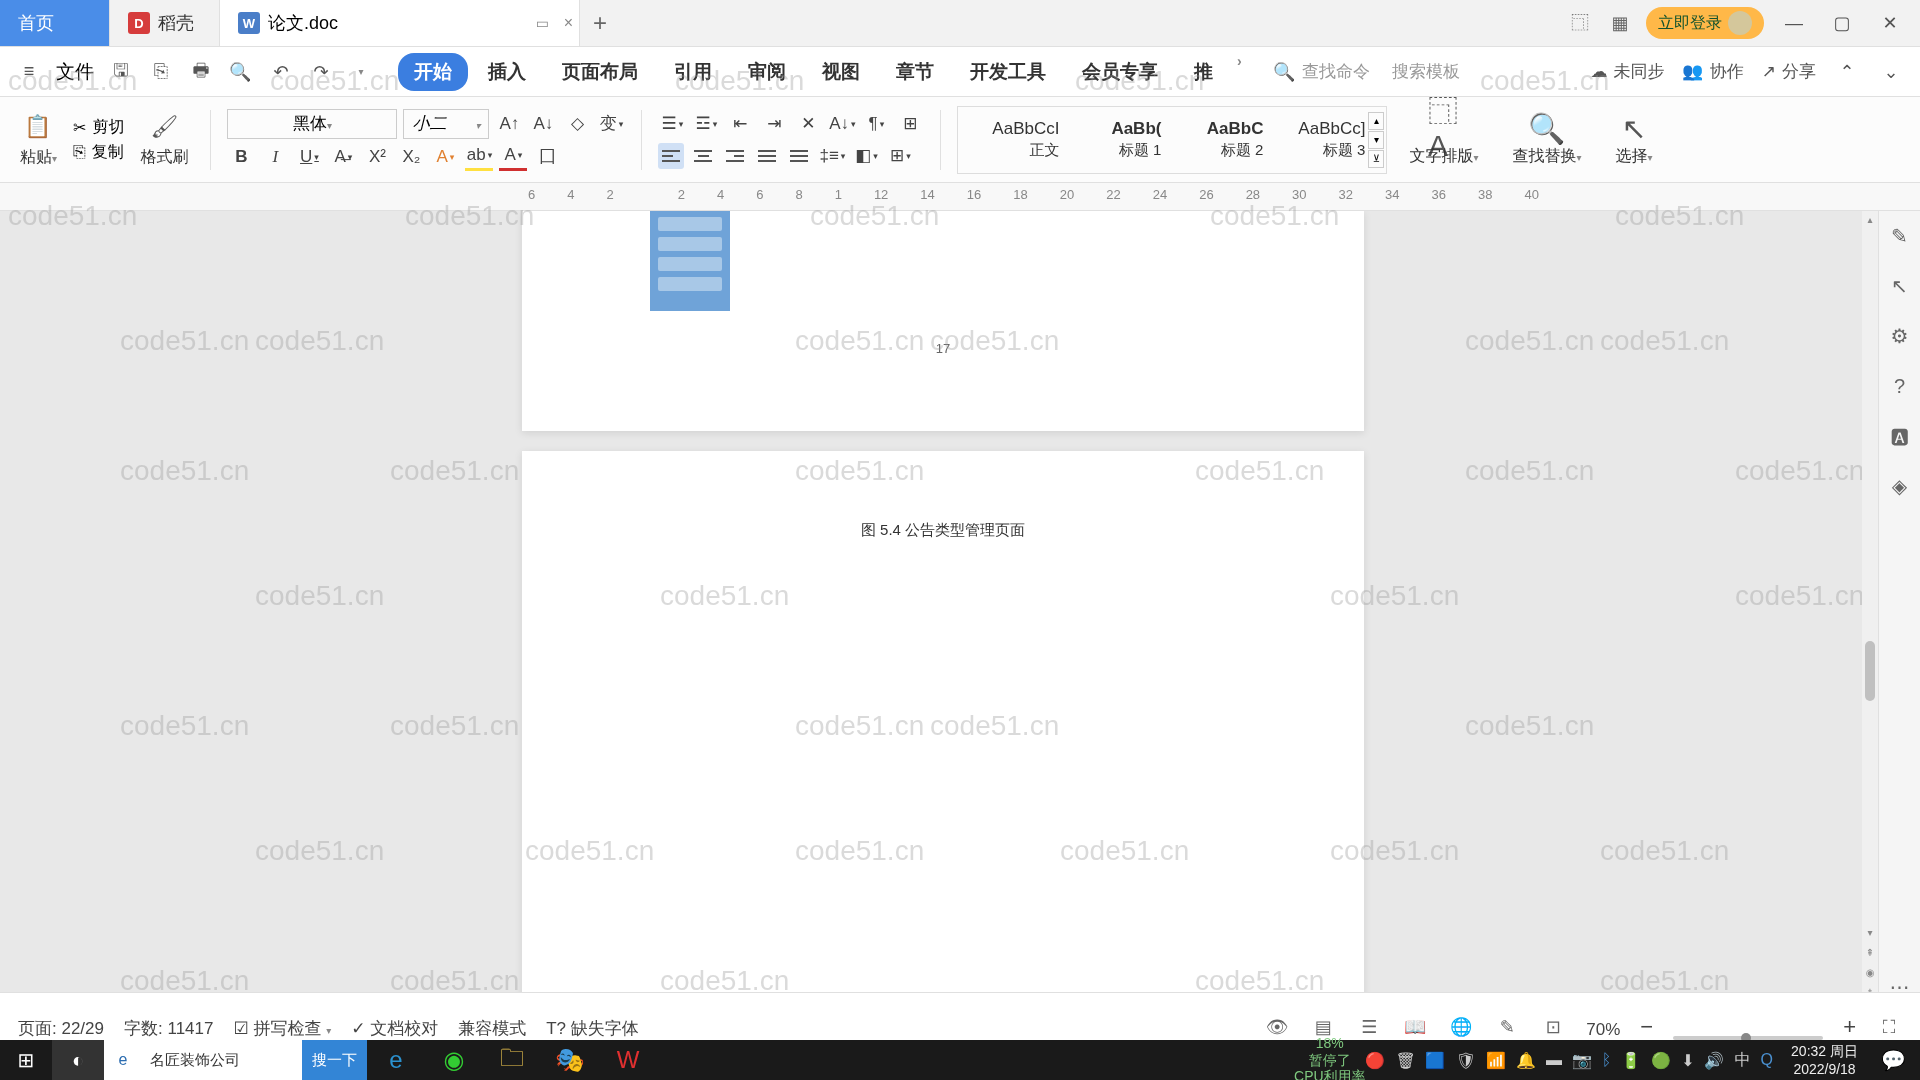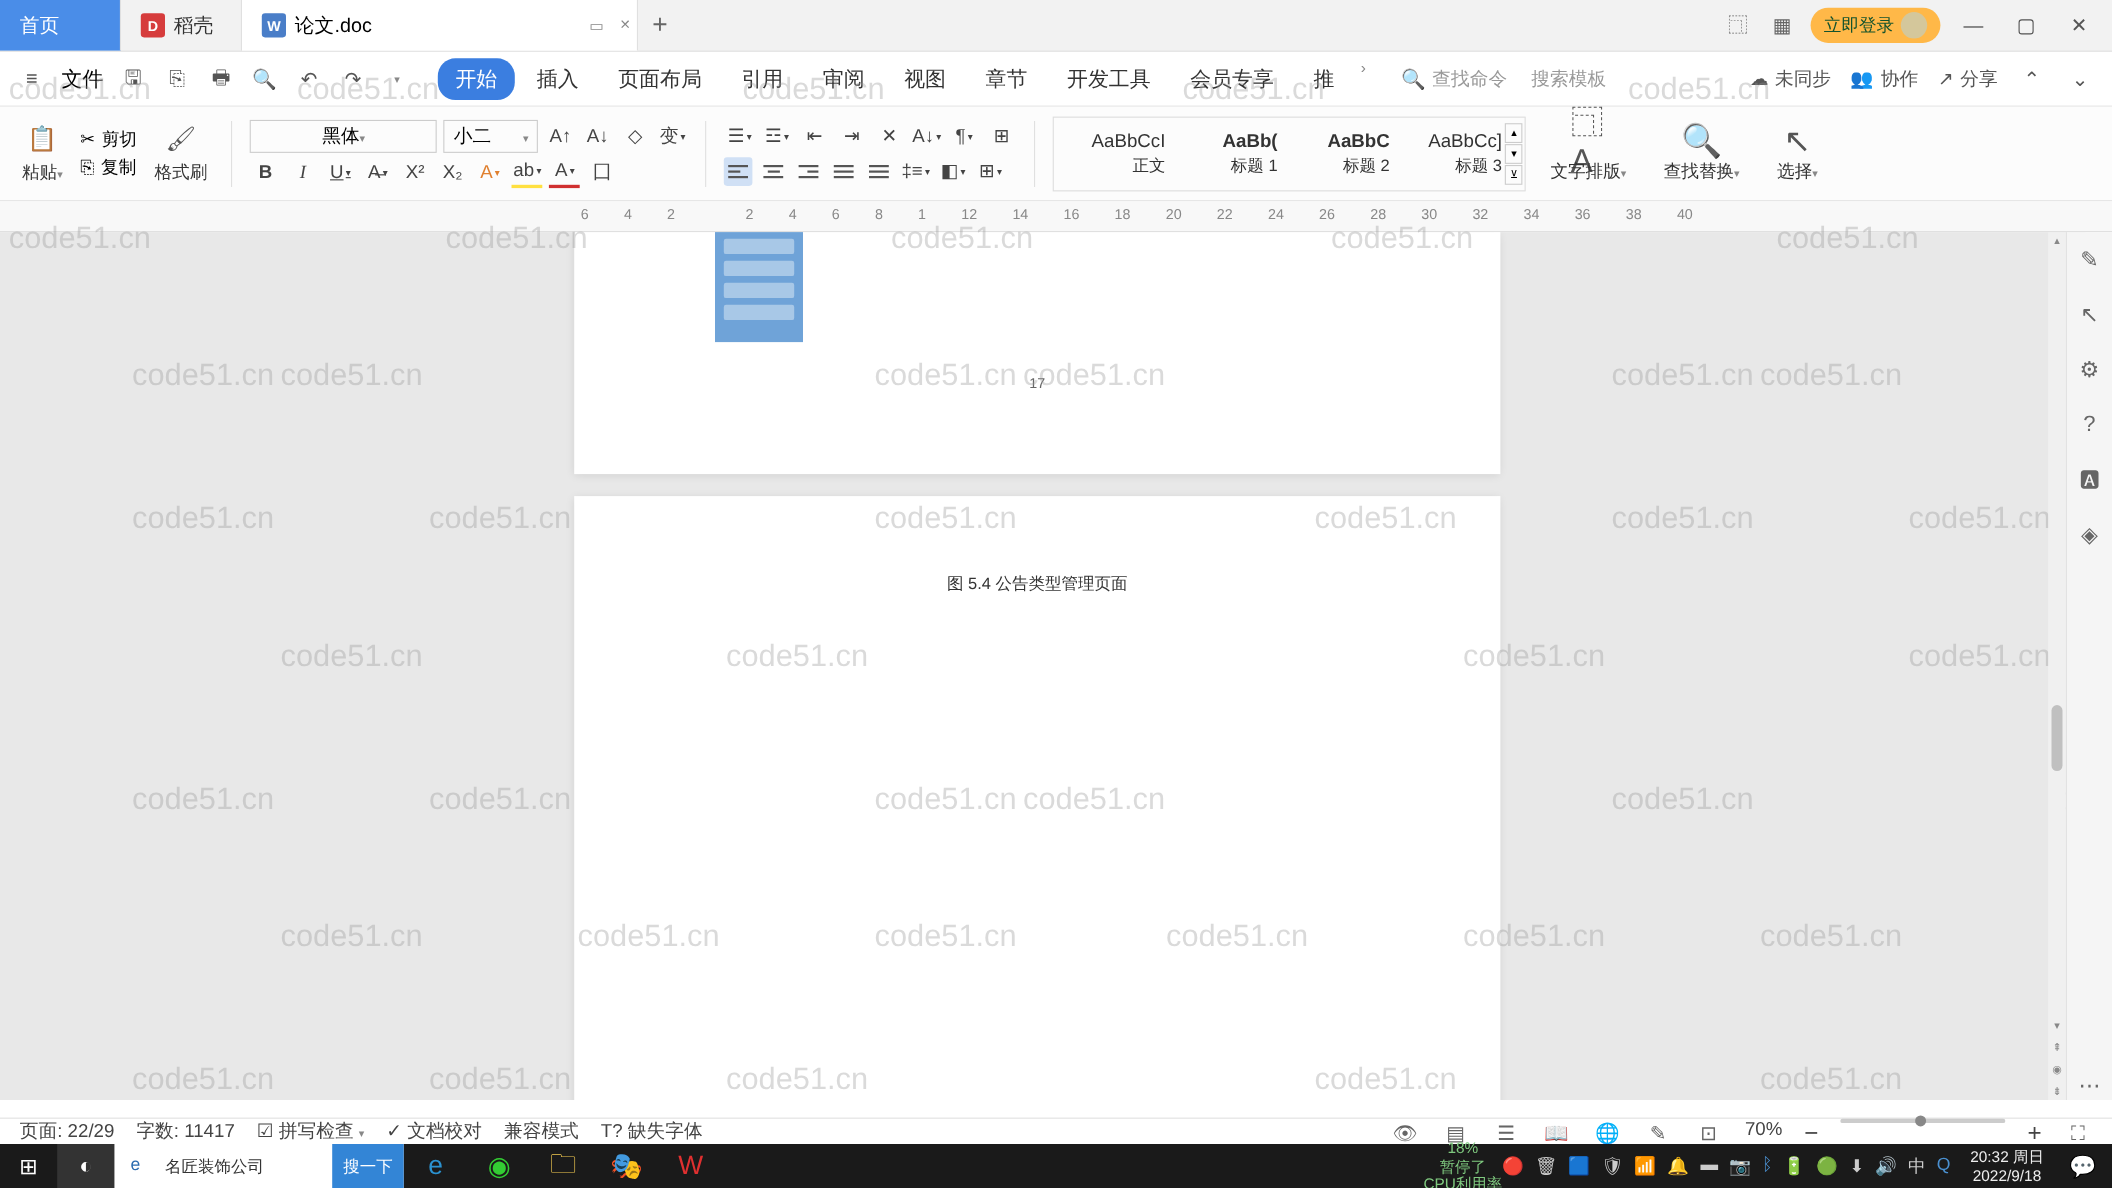--- a/index.html
+++ b/index.html
@@ -21,40 +21,40 @@
 .title-right { display: flex; align-items: center; gap: 12px; padding-right: 12px; }
 .title-icon { width: 28px; height: 28px; display: flex; align-items: center; justify-content: center; color: #666; font-size: 18px; }
 .login-btn { background: #ffb848; color: #14532d; padding: 4px 12px; border-radius: 18px; font-size: 16px; display: flex; align-items: center; gap: 6px; }
 .avatar { width: 24px; height: 24px; background: #d4c79b; border-radius: 50%; }
 .win-btn { width: 36px; display: flex; align-items: center; justify-content: center; font-size: 18px; color: #555; }
 
 
 .menubar { height: 50px; display: flex; align-items: center; padding: 0 16px; border-bottom: 1px solid #e0e0e0; gap: 4px; }
 .menu-left { display: flex; align-items: center; gap: 14px; }
 .qat-icon { width: 26px; height: 26px; display: flex; align-items: center; justify-content: center; color: #555; font-size: 18px; }
-.menu-tabs { display: flex; align-items: flex-start; gap: 4px; margin-left: 20px; }
+.menu-tabs { display: flex; align-items: flex-start; gap: 4px; margin-left: 20px; font-weight: bold; }
 .menu-tab { padding: 6px 16px; font-size: 19px; color: #333; border-radius: 4px; }
 .menu-tab.active { background: #3b7ee0; color: #fff; border-radius: 16px; }
 .menu-arrow { color: #888; font-size: 14px; padding: 0 4px; }
 .menu-search { display: flex; align-items: center; gap: 6px; color: #999; font-size: 17px; }
 .menu-search .sicon { font-size: 18px; }
 .menu-spacer { flex: 1; }
 .menu-right { display: flex; align-items: center; gap: 18px; }
 .menu-ritem { display: flex; align-items: center; gap: 6px; font-size: 17px; color: #555; }
 
 
 .ribbon { height: 86px; background: #fcfcfc; display: flex; align-items: center; padding: 0 14px; border-bottom: 1px solid #e0e0e0; gap: 10px; }
 .rgroup { display: flex; flex-direction: column; align-items: center; gap: 4px; padding: 0 6px; }
 .rlabel { font-size: 16px; color: #333; }
 .ricon { width: 32px; height: 32px; display: flex; align-items: center; justify-content: center; font-size: 22px; color: #555; }
 .rstack { display: flex; flex-direction: column; gap: 4px; }
 .rrow { display: flex; align-items: center; gap: 6px; }
 .rdivider { width: 1px; height: 60px; background: #e0e0e0; margin: 0 6px; }
 .font-select { border: 1px solid #ccc; height: 30px; min-width: 170px; padding: 0 8px; font-size: 17px; display: flex; align-items: center; justify-content: center; }
-.size-select { border: 1px solid #ccc; height: 30px; min-width: 86px; padding: 0 8px; font-size: 17px; display: flex; align-items: center; justify-content: space-between; }
+.size-select { border: 1px solid #ccc; height: 30px; min-width: 86px; padding: 0 8px; font-size: 17px; display: flex; align-items: center; justify-content: space-between; font-style: italic; }
 .fbtn { width: 28px; height: 28px; display: flex; align-items: center; justify-content: center; font-size: 17px; color: #444; }
 .fbtn.b { font-weight: bold; }
 .fbtn.i { font-style: italic; font-family: serif; }
 .fbtn.u { text-decoration: underline; }
 .fbtn.dd::after { content: "▾"; font-size: 9px; margin-left: 2px; }
 .align-btn { width: 26px; height: 26px; display: flex; flex-direction: column; justify-content: center; gap: 3px; padding: 4px; }
 .align-btn.active { background: #d0e0f5; border-radius: 3px; }
 .align-btn span { height: 2px; background: #555; }
 .style-gallery { display: flex; align-items: center; gap: 2px; border: 1px solid #ddd; padding: 2px; }
 .style-item { width: 100px; height: 62px; display: flex; flex-direction: column; align-items: flex-end; justify-content: center; gap: 2px; border: 1px solid transparent; }
@@ -86,21 +86,21 @@
 
 .sidepanel { position: absolute; right: 0; top: 211px; bottom: 80px; width: 42px; background: #f5f5f5; border-left: 1px solid #e0e0e0; display: flex; flex-direction: column; align-items: center; padding-top: 12px; gap: 24px; }
 .sp-icon { width: 26px; height: 26px; display: flex; align-items: center; justify-content: center; color: #666; font-size: 20px; }
 
 
 .vscroll { position: absolute; right: 42px; top: 211px; bottom: 80px; width: 16px; background: #f0f0f0; }
 .vscroll-thumb { position: absolute; width: 10px; left: 3px; background: #c0c0c0; border-radius: 5px; top: 430px; height: 60px; }
 .vscroll-btn { position: absolute; width: 16px; height: 16px; left: 0; font-size: 10px; display: flex; align-items: center; justify-content: center; color: #888; }
 
 
-.statusbar { position: absolute; bottom: 40px; left: 0; right: 0; height: 24px; background: #fff; border-top: 1px solid #e0e0e0; display: flex; align-items: flex-start; padding: 0 18px; gap: 20px; font-size: 17px; color: #444; }
+.statusbar { position: absolute; bottom: 40px; left: 0; right: 0; height: 48px; background: #fff; border-top: 1px solid #e0e0e0; display: flex; align-items: flex-end; padding: 0 18px; gap: 20px; font-size: 17px; color: #444; }
 .status-spacer { flex: 1; }
 .status-icon { width: 26px; height: 26px; display: flex; align-items: center; justify-content: center; color: #666; font-size: 18px; }
 .zoom-slider { width: 150px; height: 4px; background: #ccc; position: relative; border-radius: 2px; }
 .zoom-thumb { position: absolute; width: 10px; height: 10px; background: #888; border-radius: 50%; top: -3px; left: 68px; }
 
 
 .taskbar { position: absolute; bottom: 0; left: 0; right: 0; height: 40px; background: #1a1a1a; display: flex; align-items: center; color: #fff; }
 .tb-btn { width: 52px; height: 40px; display: flex; align-items: center; justify-content: center; font-size: 20px; }
 .tb-search { background: #fff; color: #333; display: flex; align-items: center; height: 40px; }
 .tb-search-ie { width: 38px; display: flex; align-items: center; justify-content: center; }

